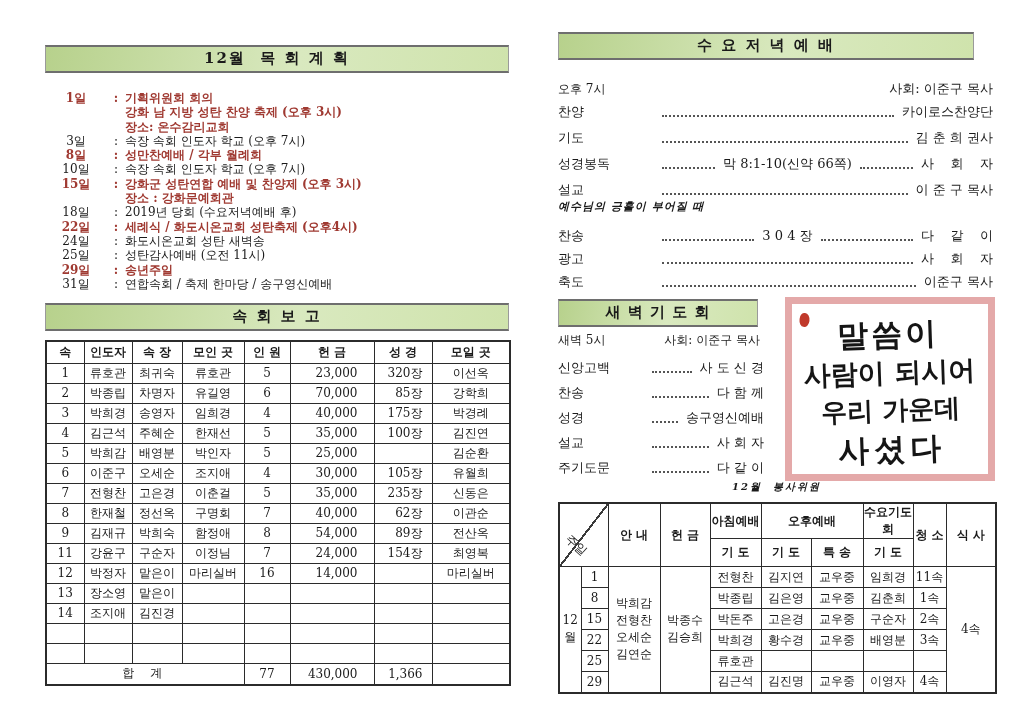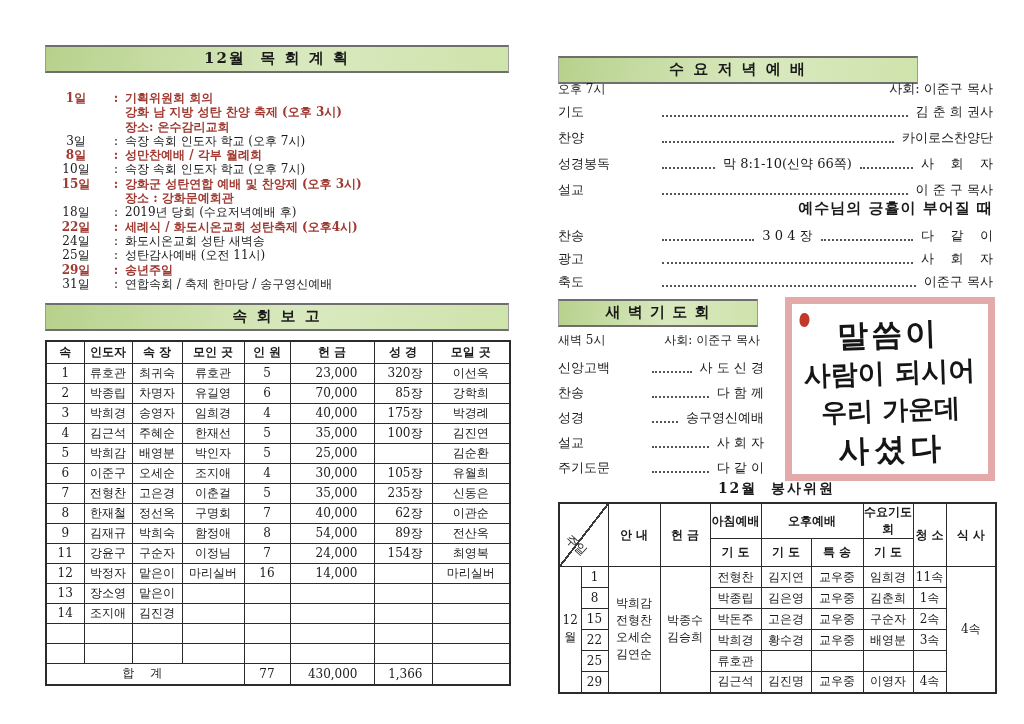--- a/index.html
+++ b/index.html
@@ -31,36 +31,36 @@
   .rpt td.total-label { letter-spacing:6px; }
 
   
   .wrow { display:flex; align-items:flex-end; font-size:13px; }
   .wlabel { display:inline-block; width:96px; text-align:justify; text-align-last:justify; }
   .dlabel { display:inline-block; width:86px; text-align:justify; text-align-last:justify; }
   .dots { flex:1; border-bottom:2px dotted #555; margin:0 8px 4px; }
   .wvalue,.dvalue,.wmid { white-space:pre; }
   .headline { display:flex; justify-content:space-between; align-items:baseline; font-size:13px; }
   .headline .tm { font-size:12px; }
-  #sermon-title { text-align:right; font-weight:bold; font-size:15px; letter-spacing:1px; }
+  #sermon-title { text-align:left; font-weight:bold; font-size:11px; letter-spacing:1px;font-style:italic; }
 
   
   #calligraphy { border:7px solid #e4a9a9; background:#fff; position:absolute; overflow:hidden; }
   .callig-inner { position:relative; width:100%; height:100%; padding-top:10px;
     text-align:center; transform:rotate(-2deg); }
   .callig-line { font-weight:900; color:#151515; font-family:"DejaVu Serif",serif; }
   .cl0 { font-size:31px; line-height:40px; letter-spacing:3px; }
   .cl1 { font-size:27px; line-height:38px; }
   .cl2 { font-size:26px; line-height:36px; }
   .cl3 { font-size:31px; line-height:42px; letter-spacing:5px; }
   .seal { position:absolute; top:6px; left:10px; width:10px; height:14px;
     background:#c0392b; border-radius:45% 55% 50% 50%; transform:rotate(9deg); }
 
   
-  #committee-title { text-align:center; font-weight:bold; font-size:14px; letter-spacing:2px; white-space:pre; }
+  #committee-title { text-align:center; font-weight:bold; font-size:10px; letter-spacing:2px; white-space:pre;font-style:italic; }
   .ct { width:437px; font-size:12px; border:2px solid #2b2b2b; }
   .ct th,.ct td { border:1px solid #2b2b2b; text-align:center; overflow:hidden; }
   .ct thead tr.h1 th { height:30px; font-weight:bold; }
   .ct thead tr.h2 th { height:28px; font-weight:bold; }
   .ct tbody td { height:21px; }
   .ct td.multi { white-space:pre-line; line-height:17px; }
   .corner { position:relative; padding:0;
     background:linear-gradient(to bottom right, transparent calc(50% - 1px),
       #3a3a3a calc(50% - 1px), #3a3a3a calc(50% + 1px), transparent calc(50% + 1px)); }
   .corner span { position:absolute; left:4px; bottom:12px; transform:rotate(42deg);
@@ -328,37 +328,37 @@
           <td class="c5" style="height: 22px;">430,000</td>
           <td class="c6" style="height: 22px;">1,366</td>
           <td class="c7" style="height: 22px;"></td>
         </tr>
       </tbody>
   </table>
 </div>
 
 <div class="abs" style="left:512px;top:0;width:512px;height:724px;">
 
-  <div class="bar abs" style="left:46px;top:56px;width:360px;">수 요 저 녁 예 배</div>
+  <div class="bar abs" style="left:46px;top:32px;width:416px;">수 요 저 녁 예 배</div>
 
   <div class="headline abs" style="left:46px;top:80px;width:435px;">
     <span class="tm">오후 7시</span>
     <span>사회: 이준구 목사</span>
   </div>
 
   <div id="wed-rows1" class="abs" style="left:46px;top:95px;width:435px;">
       <div class="wrow" style="height: 26px;">
+        <span class="wlabel">찬양</span>
+        <span class="dots"></span>
+        <span class="wvalue">카이로스찬양단</span>
+      </div>
+      <div class="wrow" style="height: 26px;">
         <span class="wlabel">기도</span>
         <span class="dots"></span>
         <span class="wvalue">김 춘 희 권사</span>
-      </div>
-      <div class="wrow" style="height: 26px;">
-        <span class="wlabel">찬양</span>
-        <span class="dots"></span>
-        <span class="wvalue">카이로스찬양단</span>
       </div>
       <div class="wrow" style="height: 26px;">
         <span class="wlabel">성경봉독</span>
         <span class="dots"></span>
         <span class="wmid">막 8:1-10(신약 66쪽)</span>
         <span class="dots"></span>
         <span class="wvalue">사    회    자</span>
       </div>
       <div class="wrow" style="height: 26px;">
         <span class="wlabel">설교</span>

